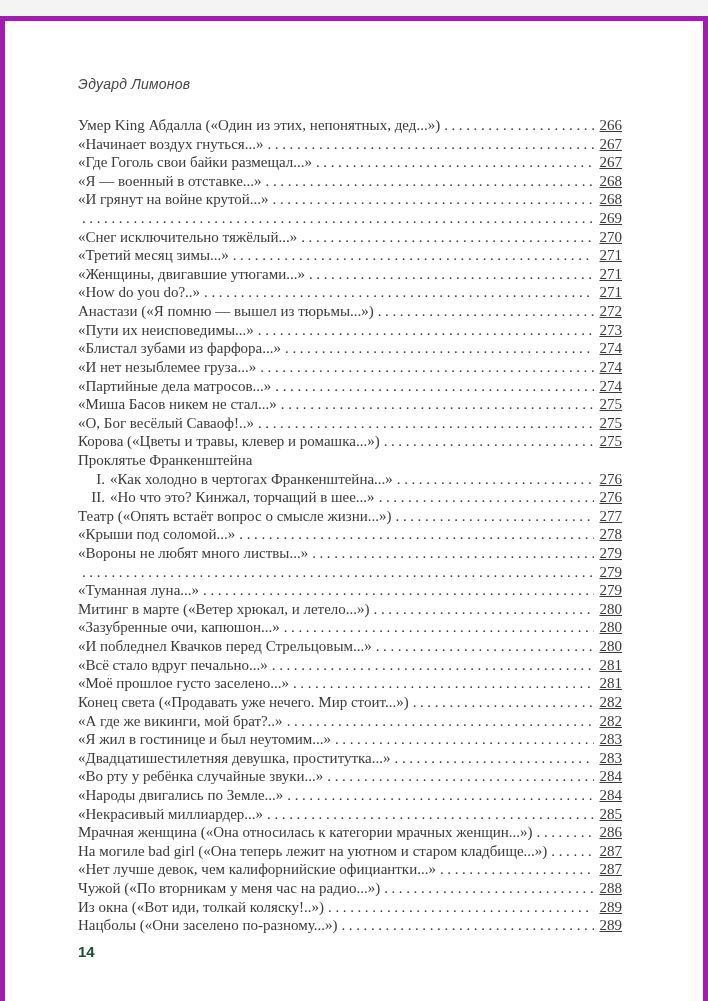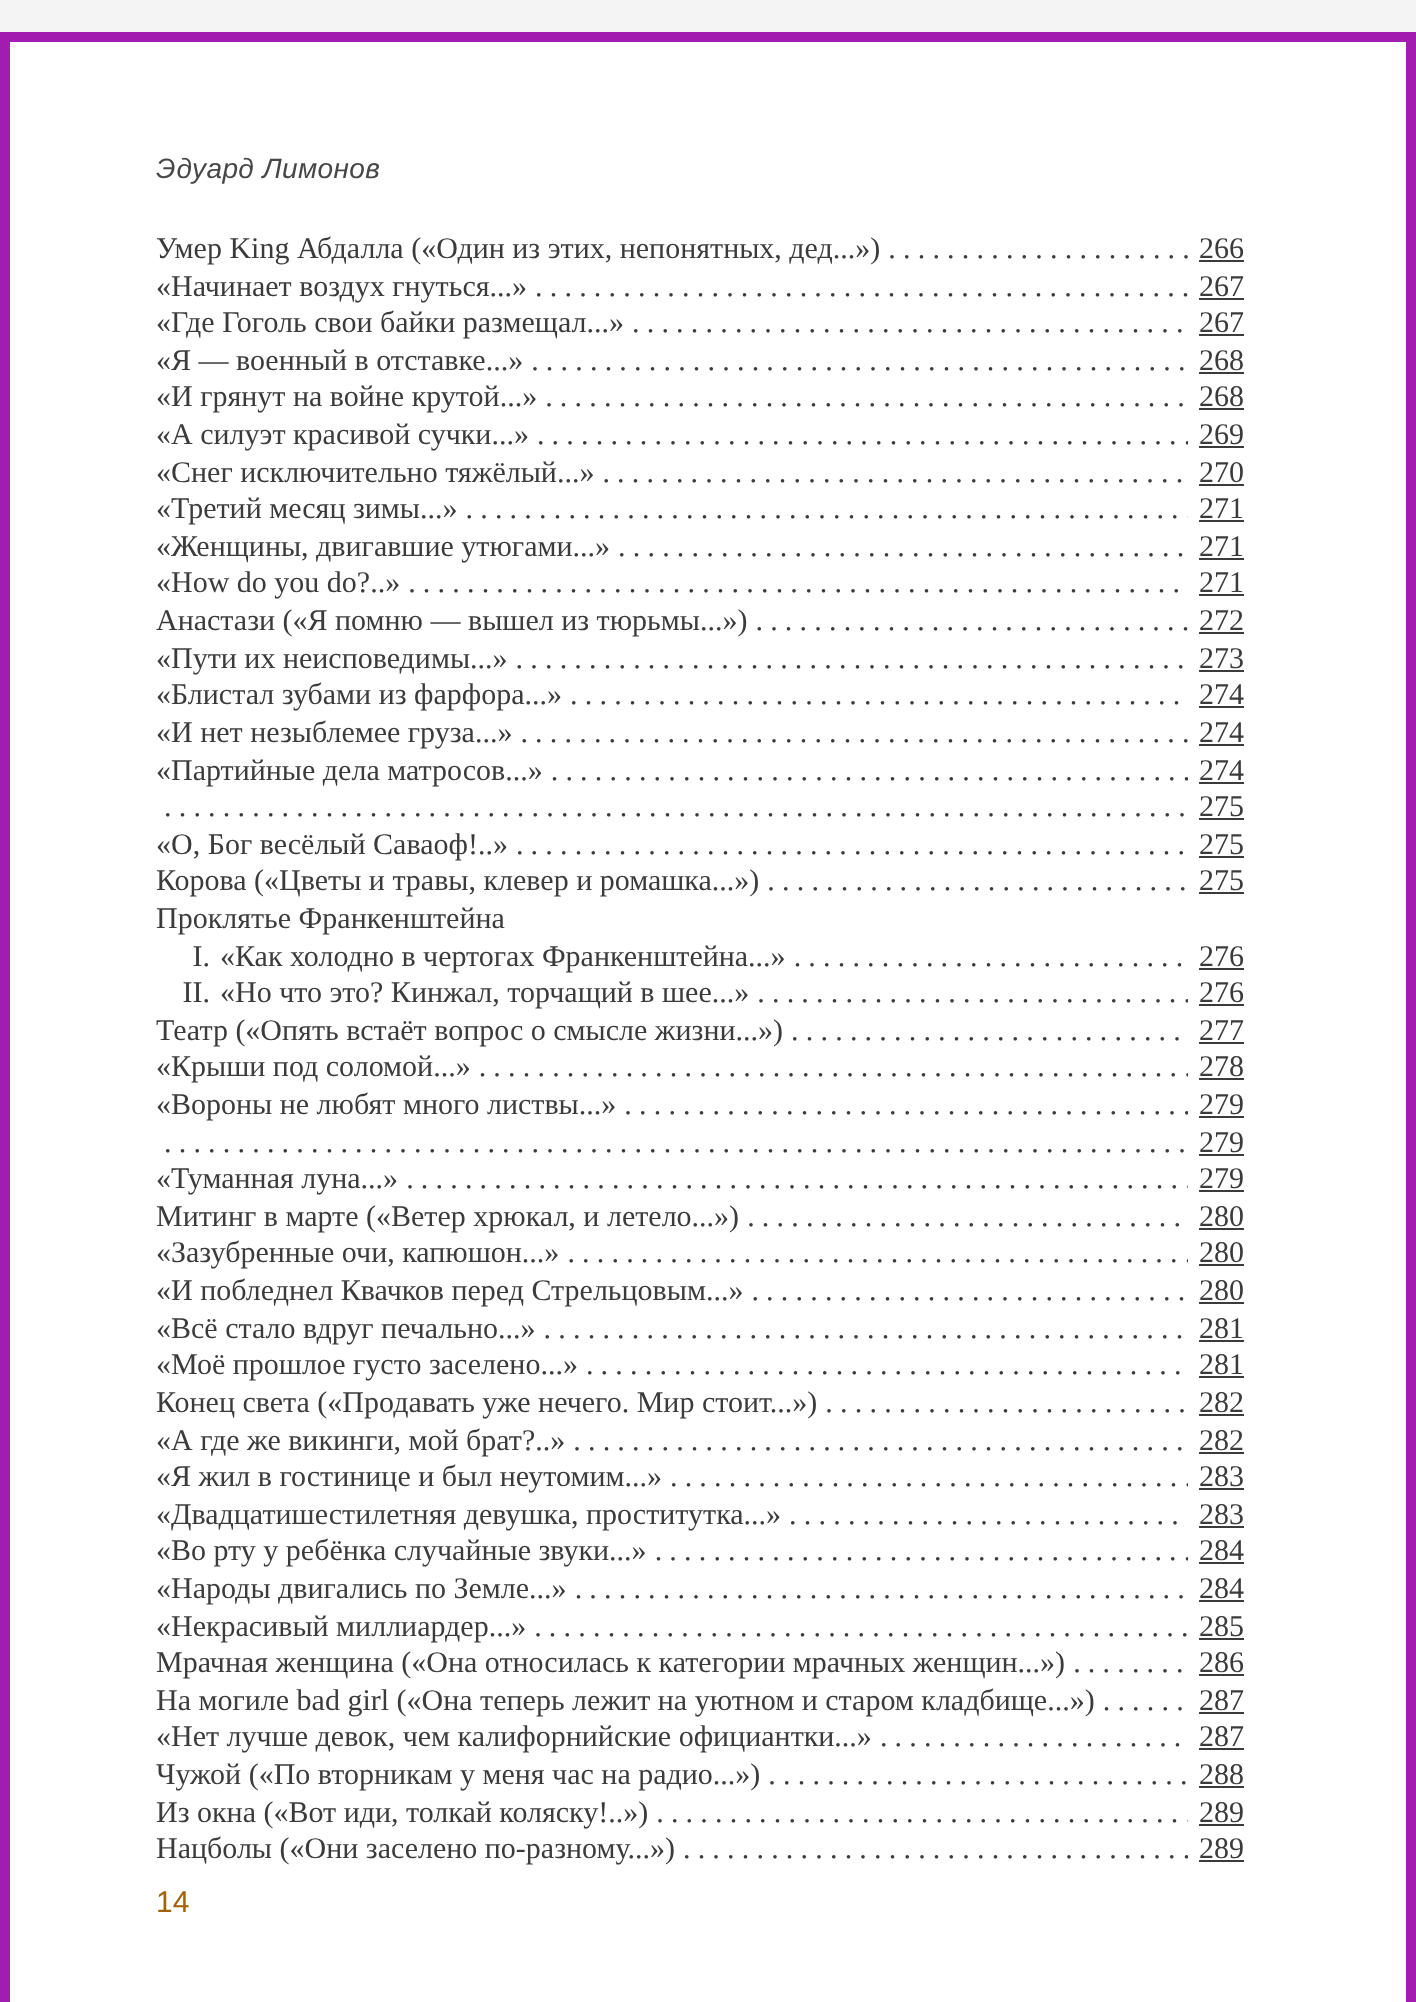--- a/index.html
+++ b/index.html
@@ -61,23 +61,23 @@
     flex: 0 0 auto;
     min-width: 26px;
     text-align: right;
     text-decoration: underline;
   }
   .footer-page-number {
     position: absolute;
     left: 73px;
     top: 922px;
     font-family: "Liberation Sans", "DejaVu Sans", sans-serif;
-    font-weight: normal;
+    font-weight: bold;
     font-size: 15px;
-    color: #a16207;
+    color: #14532d;
   }
 </style>
 </head>
 <body>
 
 <div class="page">
   <div class="running-header">Эдуард Лимонов</div>
 
   <div class="toc" id="toc">
       <div class="row">
@@ -105,21 +105,20 @@
     <span class="page-num">268</span>
   </div>
       <div class="row">
 
     <span class="title">«И грянут на войне крутой...»</span>
     <span class="dots">............................................................................................................................................</span>
     <span class="page-num">268</span>
   </div>
       <div class="row">
 
-    <span class="title">«А силуэт красивой сучки...»</span>
     <span class="dots">............................................................................................................................................</span>
     <span class="page-num">269</span>
   </div>
       <div class="row">
 
     <span class="title">«Снег исключительно тяжёлый...»</span>
     <span class="dots">............................................................................................................................................</span>
     <span class="page-num">270</span>
   </div>
       <div class="row">
@@ -165,20 +164,21 @@
     <span class="page-num">274</span>
   </div>
       <div class="row">
 
     <span class="title">«Партийные дела матросов...»</span>
     <span class="dots">............................................................................................................................................</span>
     <span class="page-num">274</span>
   </div>
       <div class="row">
 
+    <span class="title">«Миша Басов никем не стал...»</span>
     <span class="dots">............................................................................................................................................</span>
     <span class="page-num">275</span>
   </div>
       <div class="row">
 
     <span class="title">«О, Бог весёлый Саваоф!..»</span>
     <span class="dots">............................................................................................................................................</span>
     <span class="page-num">275</span>
   </div>
       <div class="row">

